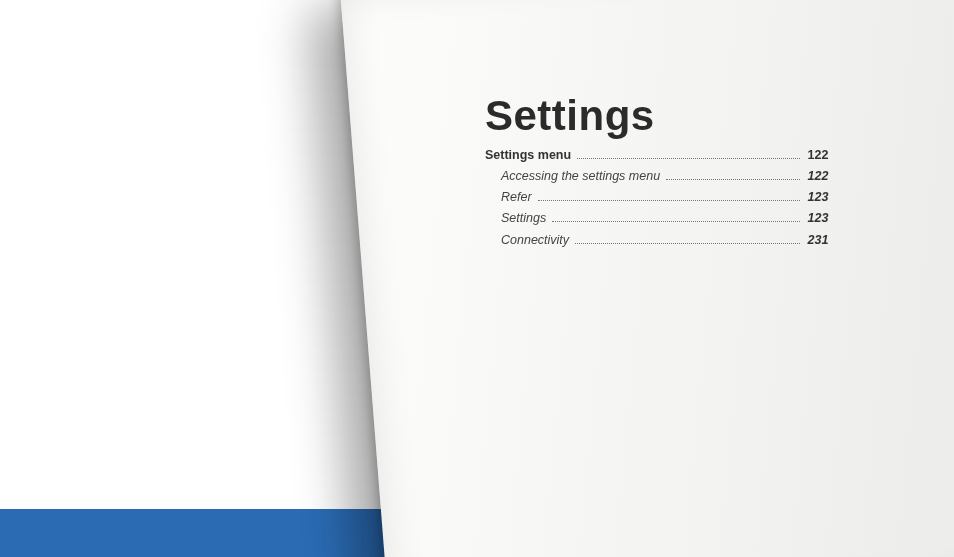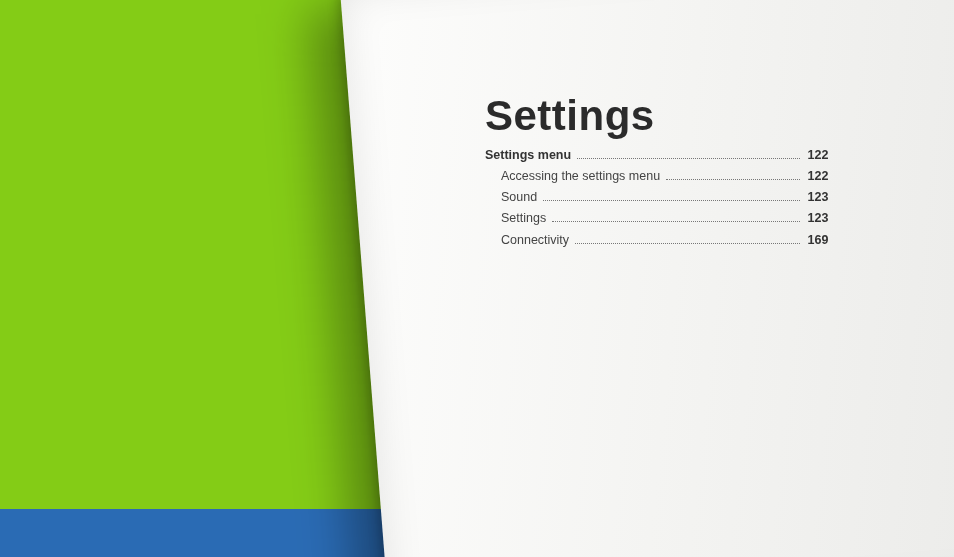--- a/index.html
+++ b/index.html
@@ -8,21 +8,21 @@
     width: 954px;
     height: 557px;
     overflow: hidden;
     font-family: "Segoe UI", "Helvetica Neue", Arial, sans-serif;
     background: #2a6bb4;
   }
   .stage {
     position: relative;
     width: 954px;
     height: 509px;
-    background: #84cc16;
+    background: #ffffff;
   }
   
   .page-shadow {
     position: absolute;
     left: 310px;
     top: 10px;
     width: 700px;
     height: 620px;
     background: rgba(0,0,0,0.35);
     filter: blur(25px);
@@ -66,20 +66,21 @@
     color: #444;
   }
   .toc-row {
     display: flex;
     align-items: baseline;
     margin: 3px 0;
     line-height: 1.45;
   }
   .toc-row.sub {
     padding-left: 16px;
+    font-style: italic;
   }
   .toc-label {
     white-space: nowrap;
   }
   .toc-label.bold, .toc-page.bold {
     font-weight: 700;
     color: #333;
   }
   .dots {
     flex: 1 1 auto;
@@ -111,33 +112,33 @@
         <span class="toc-page bold">122</span>
       </div>
 
       <div class="toc-row sub">
         <span class="toc-label">Accessing the settings menu</span>
         <span class="dots"></span>
         <span class="toc-page bold">122</span>
       </div>
 
       <div class="toc-row sub">
-        <span class="toc-label">Sound</span>
+        <span class="toc-label">Refer</span>
         <span class="dots"></span>
         <span class="toc-page bold">123</span>
       </div>
 
       <div class="toc-row sub">
         <span class="toc-label">Settings</span>
         <span class="dots"></span>
         <span class="toc-page bold">123</span>
       </div>
 
       <div class="toc-row sub">
         <span class="toc-label">Connectivity</span>
         <span class="dots"></span>
-        <span class="toc-page bold">169</span>
+        <span class="toc-page bold">231</span>
       </div>
 
 
     </div>
   </div>
 </div>
 
 </body></html>

